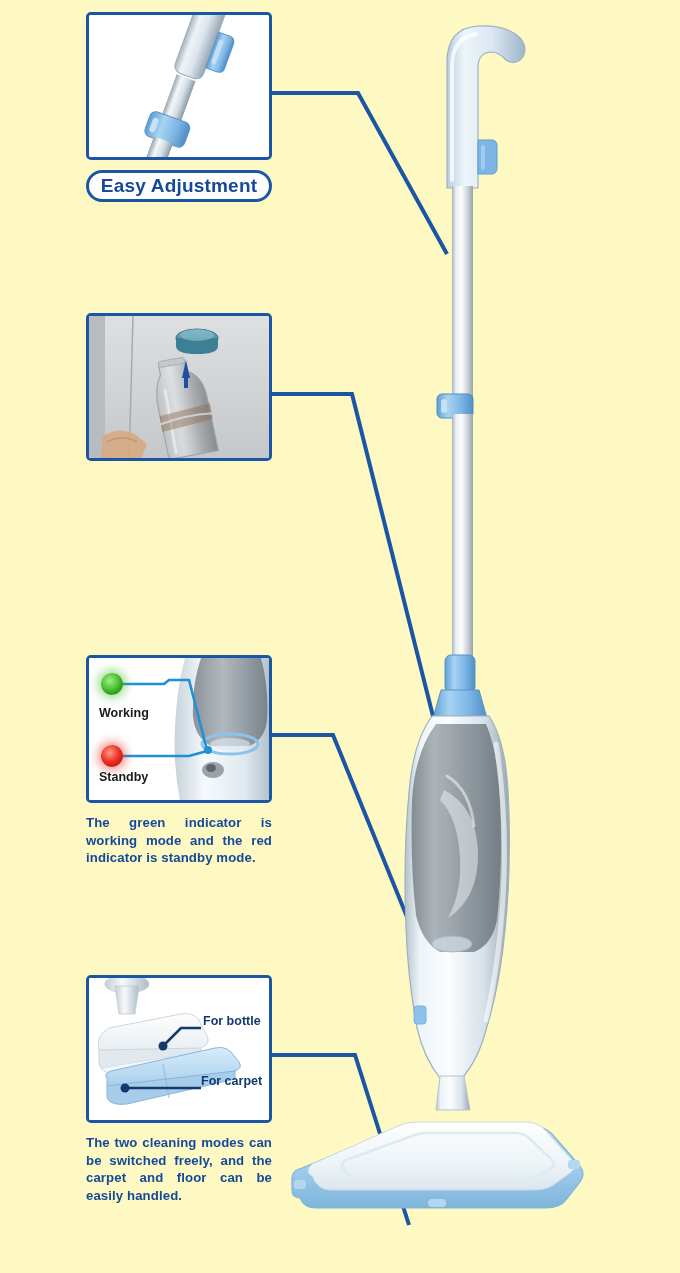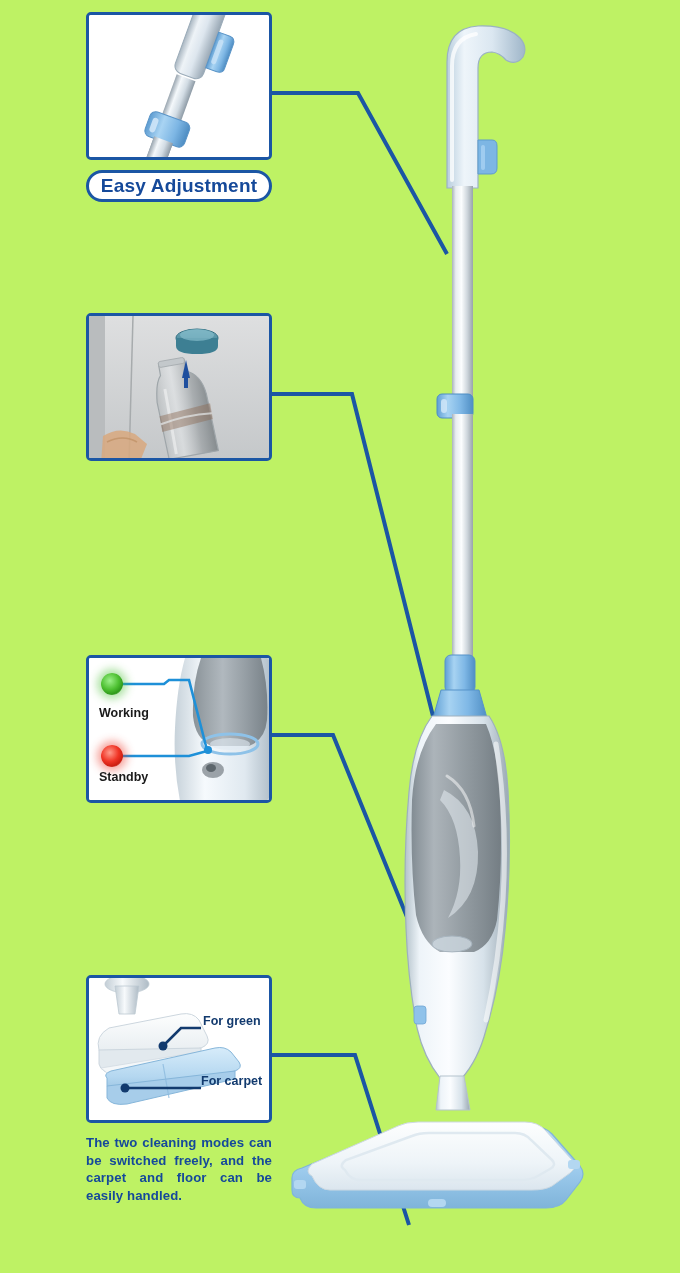--- a/index.html
+++ b/index.html
@@ -11,21 +11,21 @@
     width: 680px;
     height: 1273px;
     position: relative;
     overflow: hidden;
     font-family: "Liberation Sans", sans-serif;
   }
 
   #page-root {
     position: absolute;
     inset: 0;
-    background: #bef264;
+    background: #fef9c3;
   }
 
   
   .feature {
     position: absolute;
     left: 86px;
     width: 186px;
   }
 
   .photo-frame {
@@ -352,20 +352,21 @@
       <svg viewBox="0 0 186 148" width="186" height="148" style="position:absolute;inset:0;">
         <polyline points="33,26 75,26 80,22 100,22 118,92" fill="none" stroke="#1e90d8" stroke-width="2.6"></polyline>
         <polyline points="33,98 100,98 118,93" fill="none" stroke="#1e90d8" stroke-width="2.6"></polyline>
         <circle cx="119" cy="92" r="4" fill="#1e90d8"></circle>
       </svg>
       <div class="led green" style="left:12px; top:15px;"></div>
       <div class="led-label" style="left:10px; top:48px;">Working</div>
       <div class="led red" style="left:12px; top:87px;"></div>
       <div class="led-label" style="left:10px; top:112px;">Standby</div>
     </div>
+    <div class="desc">The green indicator is working mode and the red indicator is standby mode.</div>
   </div>
 
   <div class="feature" style="top:975px;">
     <div class="photo-frame">
       <div class="p4-bg"></div>
       <svg viewBox="0 0 186 148" width="186" height="148" style="position:absolute;inset:0;">
         <defs>
           <linearGradient id="padW" x1="0" y1="0" x2="0" y2="1">
             <stop offset="0%" stop-color="#fdfefe"></stop>
             <stop offset="70%" stop-color="#eaeff2"></stop>
@@ -394,19 +395,19 @@
 
         <path d="M18,100 Q14,96 22,93 L126,70 Q136,68 142,74 L150,84 Q154,90 146,93 L40,118 Q26,120 18,108 Z" fill="url(#padB)" stroke="#86b6da" stroke-width="1"></path>
         <path d="M18,108 L18,120 Q22,128 38,126 L146,101 L146,93 Z" fill="#a7cdea" stroke="#86b6da" stroke-width="1"></path>
         <line x1="74" y1="86" x2="80" y2="120" stroke="#8cbade" stroke-width="1.2" opacity="0.8"></line>
 
         <polyline points="74,68 92,50 112,50" fill="none" stroke="#123a6e" stroke-width="2.6"></polyline>
         <circle cx="74" cy="68" r="4.5" fill="#123a6e"></circle>
         <polyline points="36,110 112,110" fill="none" stroke="#123a6e" stroke-width="2.6"></polyline>
         <circle cx="36" cy="110" r="4.5" fill="#123a6e"></circle>
       </svg>
-      <div class="pad-label" style="left:114px; top:36px;">For green</div>
+      <div class="pad-label" style="left:114px; top:36px;">For bottle</div>
       <div class="pad-label" style="left:112px; top:96px;">For carpet</div>
     </div>
     <div class="desc">The two cleaning modes can be switched freely, and the carpet and floor can be easily handled.</div>
   </div>
 
 </div>
 
 </body></html>

